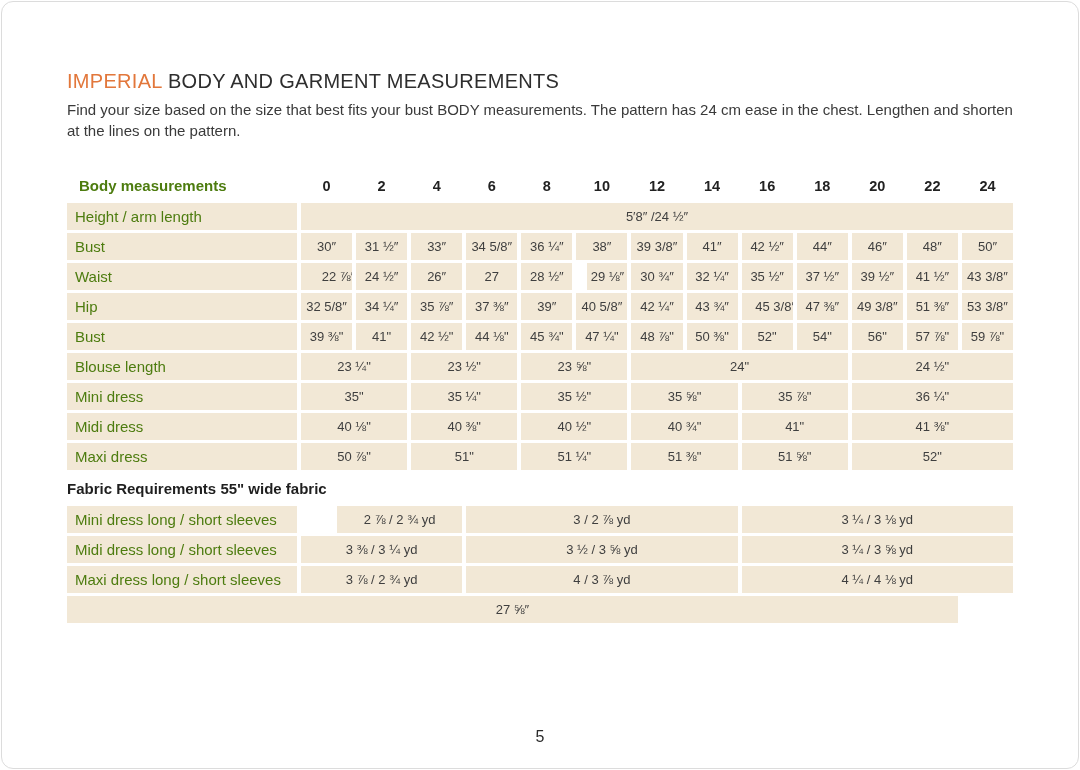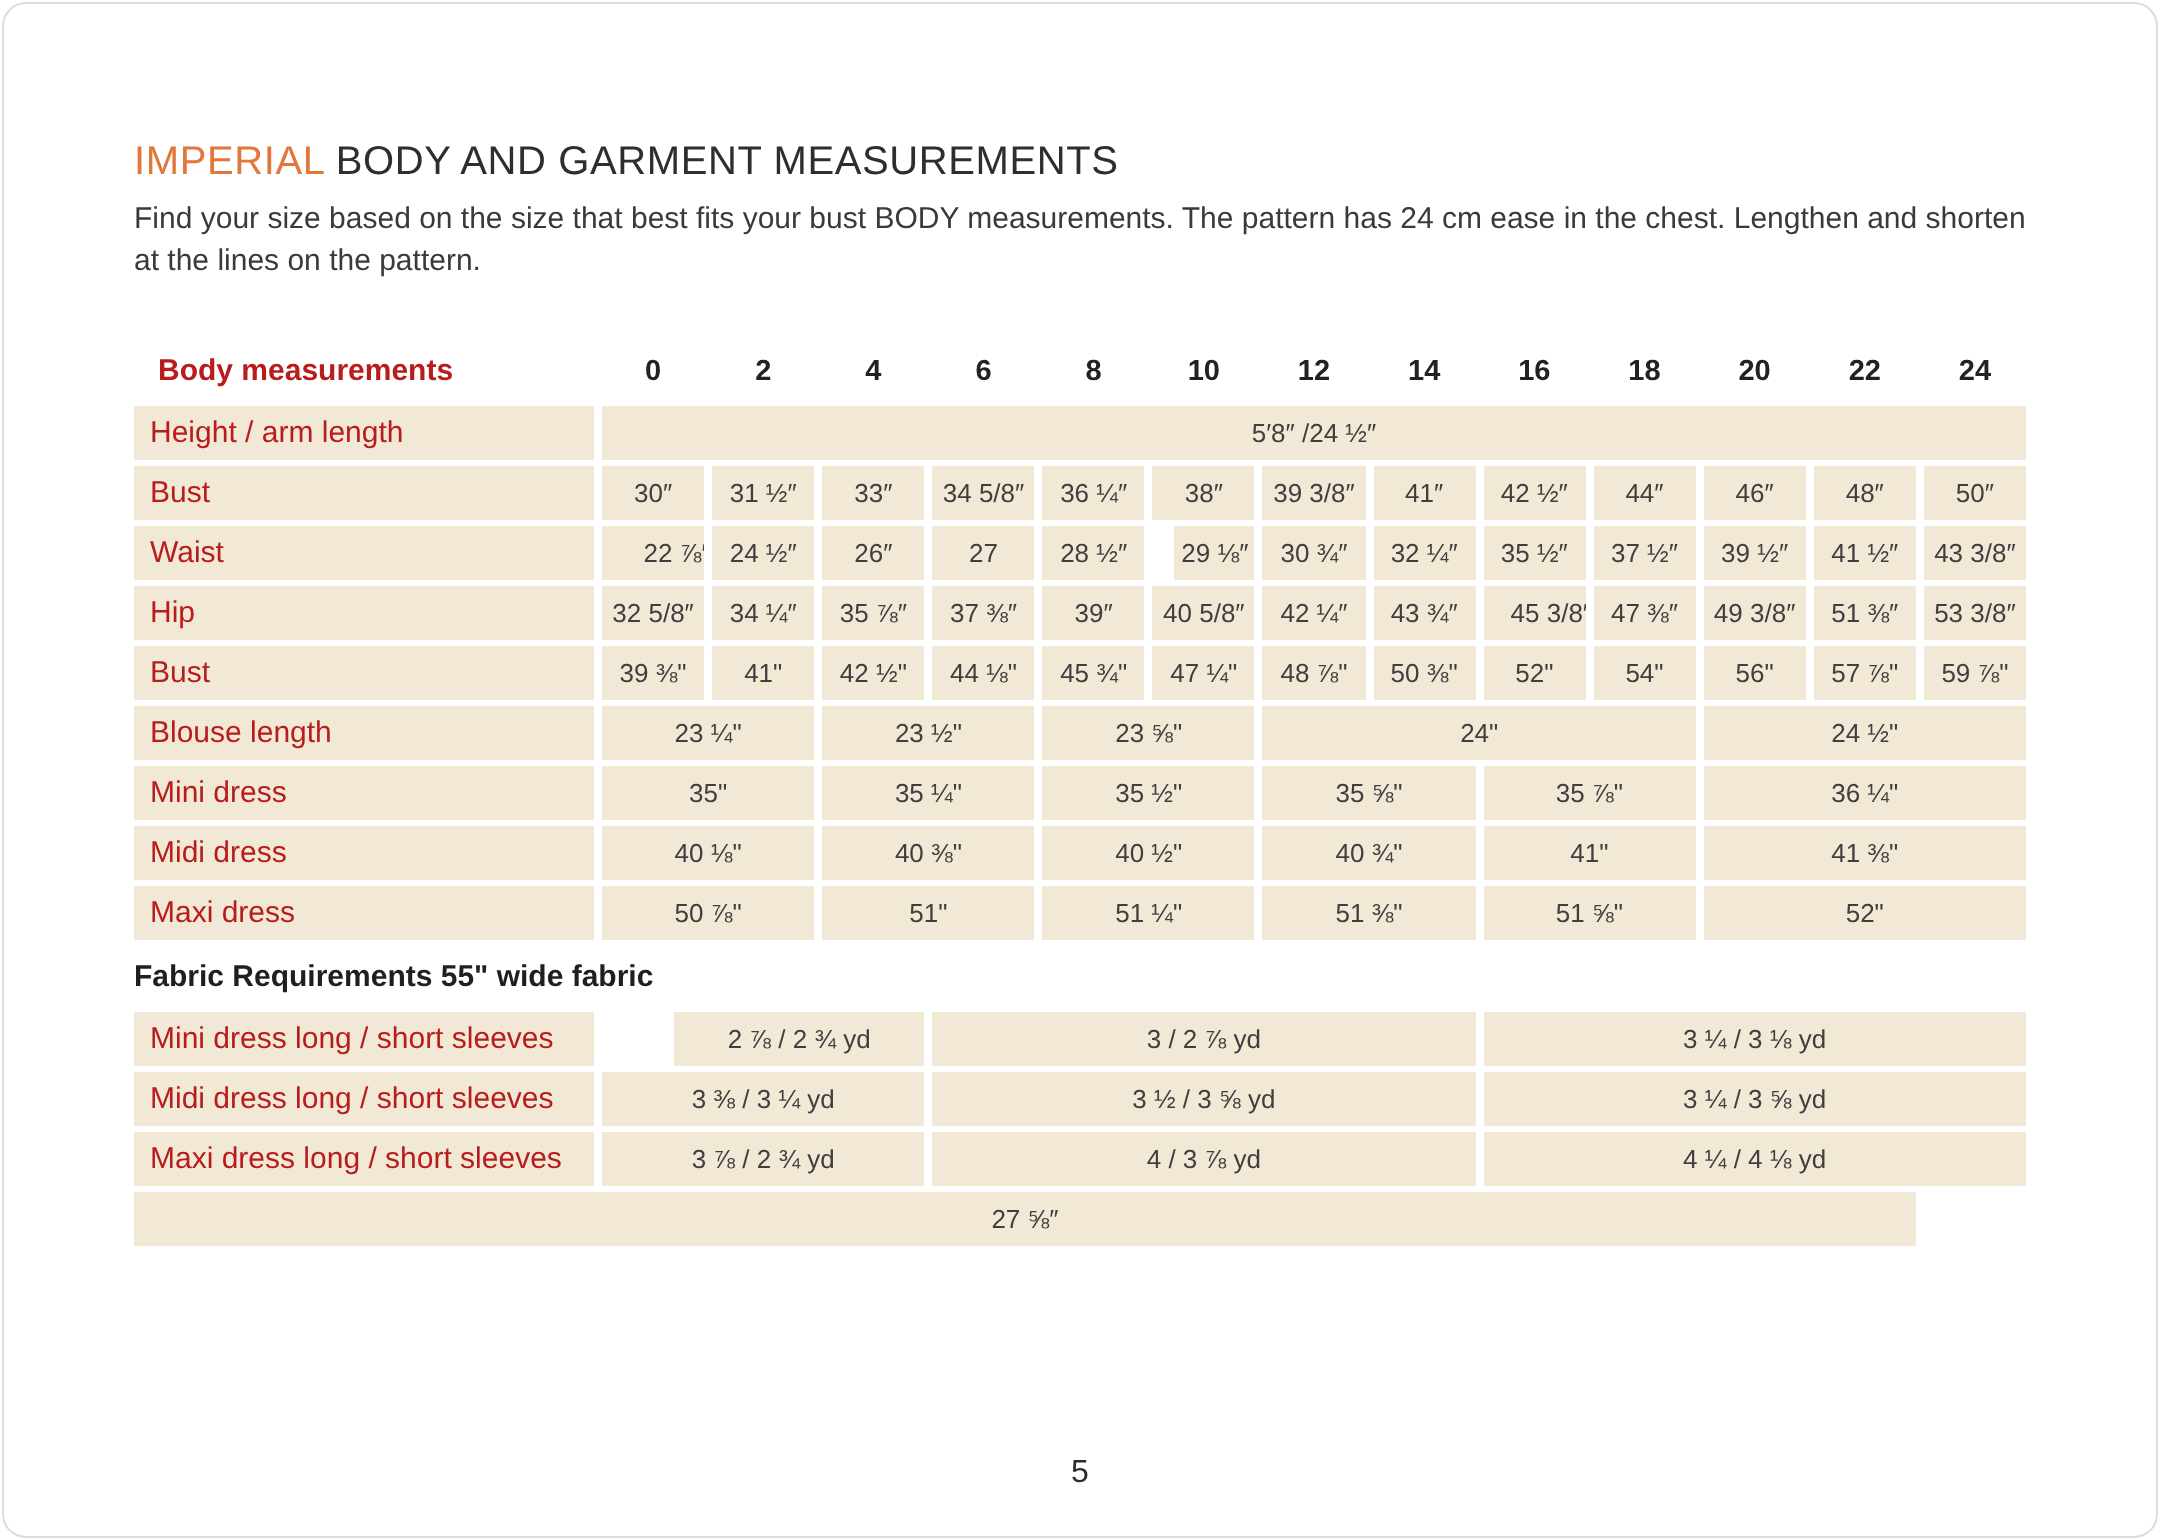--- a/index.html
+++ b/index.html
@@ -38,21 +38,21 @@
   .cell {
     background:#f2e8d6;
     height:27px;
     display:flex; align-items:center; justify-content:center;
     font-size:13px; color:#3f3f3f;
     white-space:nowrap; overflow:hidden;
   }
   .label-cell {
     justify-content:flex-start;
     padding-left:8px;
-    font-size:15px; color:#b91c1c;
+    font-size:15px; color:#4d7c0f;
   }
   .header-row { margin-bottom:4px; }
   .header-row .cell { background:#fff; font-weight:700; }
   .header-row .label-cell { font-size:15px; padding-left:12px; }
   .header-row .size-cell { font-size:14.5px; color:#222; }
   .section-row {
     height:30px; display:flex; align-items:center;
     font-weight:700; font-size:15px; color:#1f1f1f;
     margin-bottom:3px;
   }

